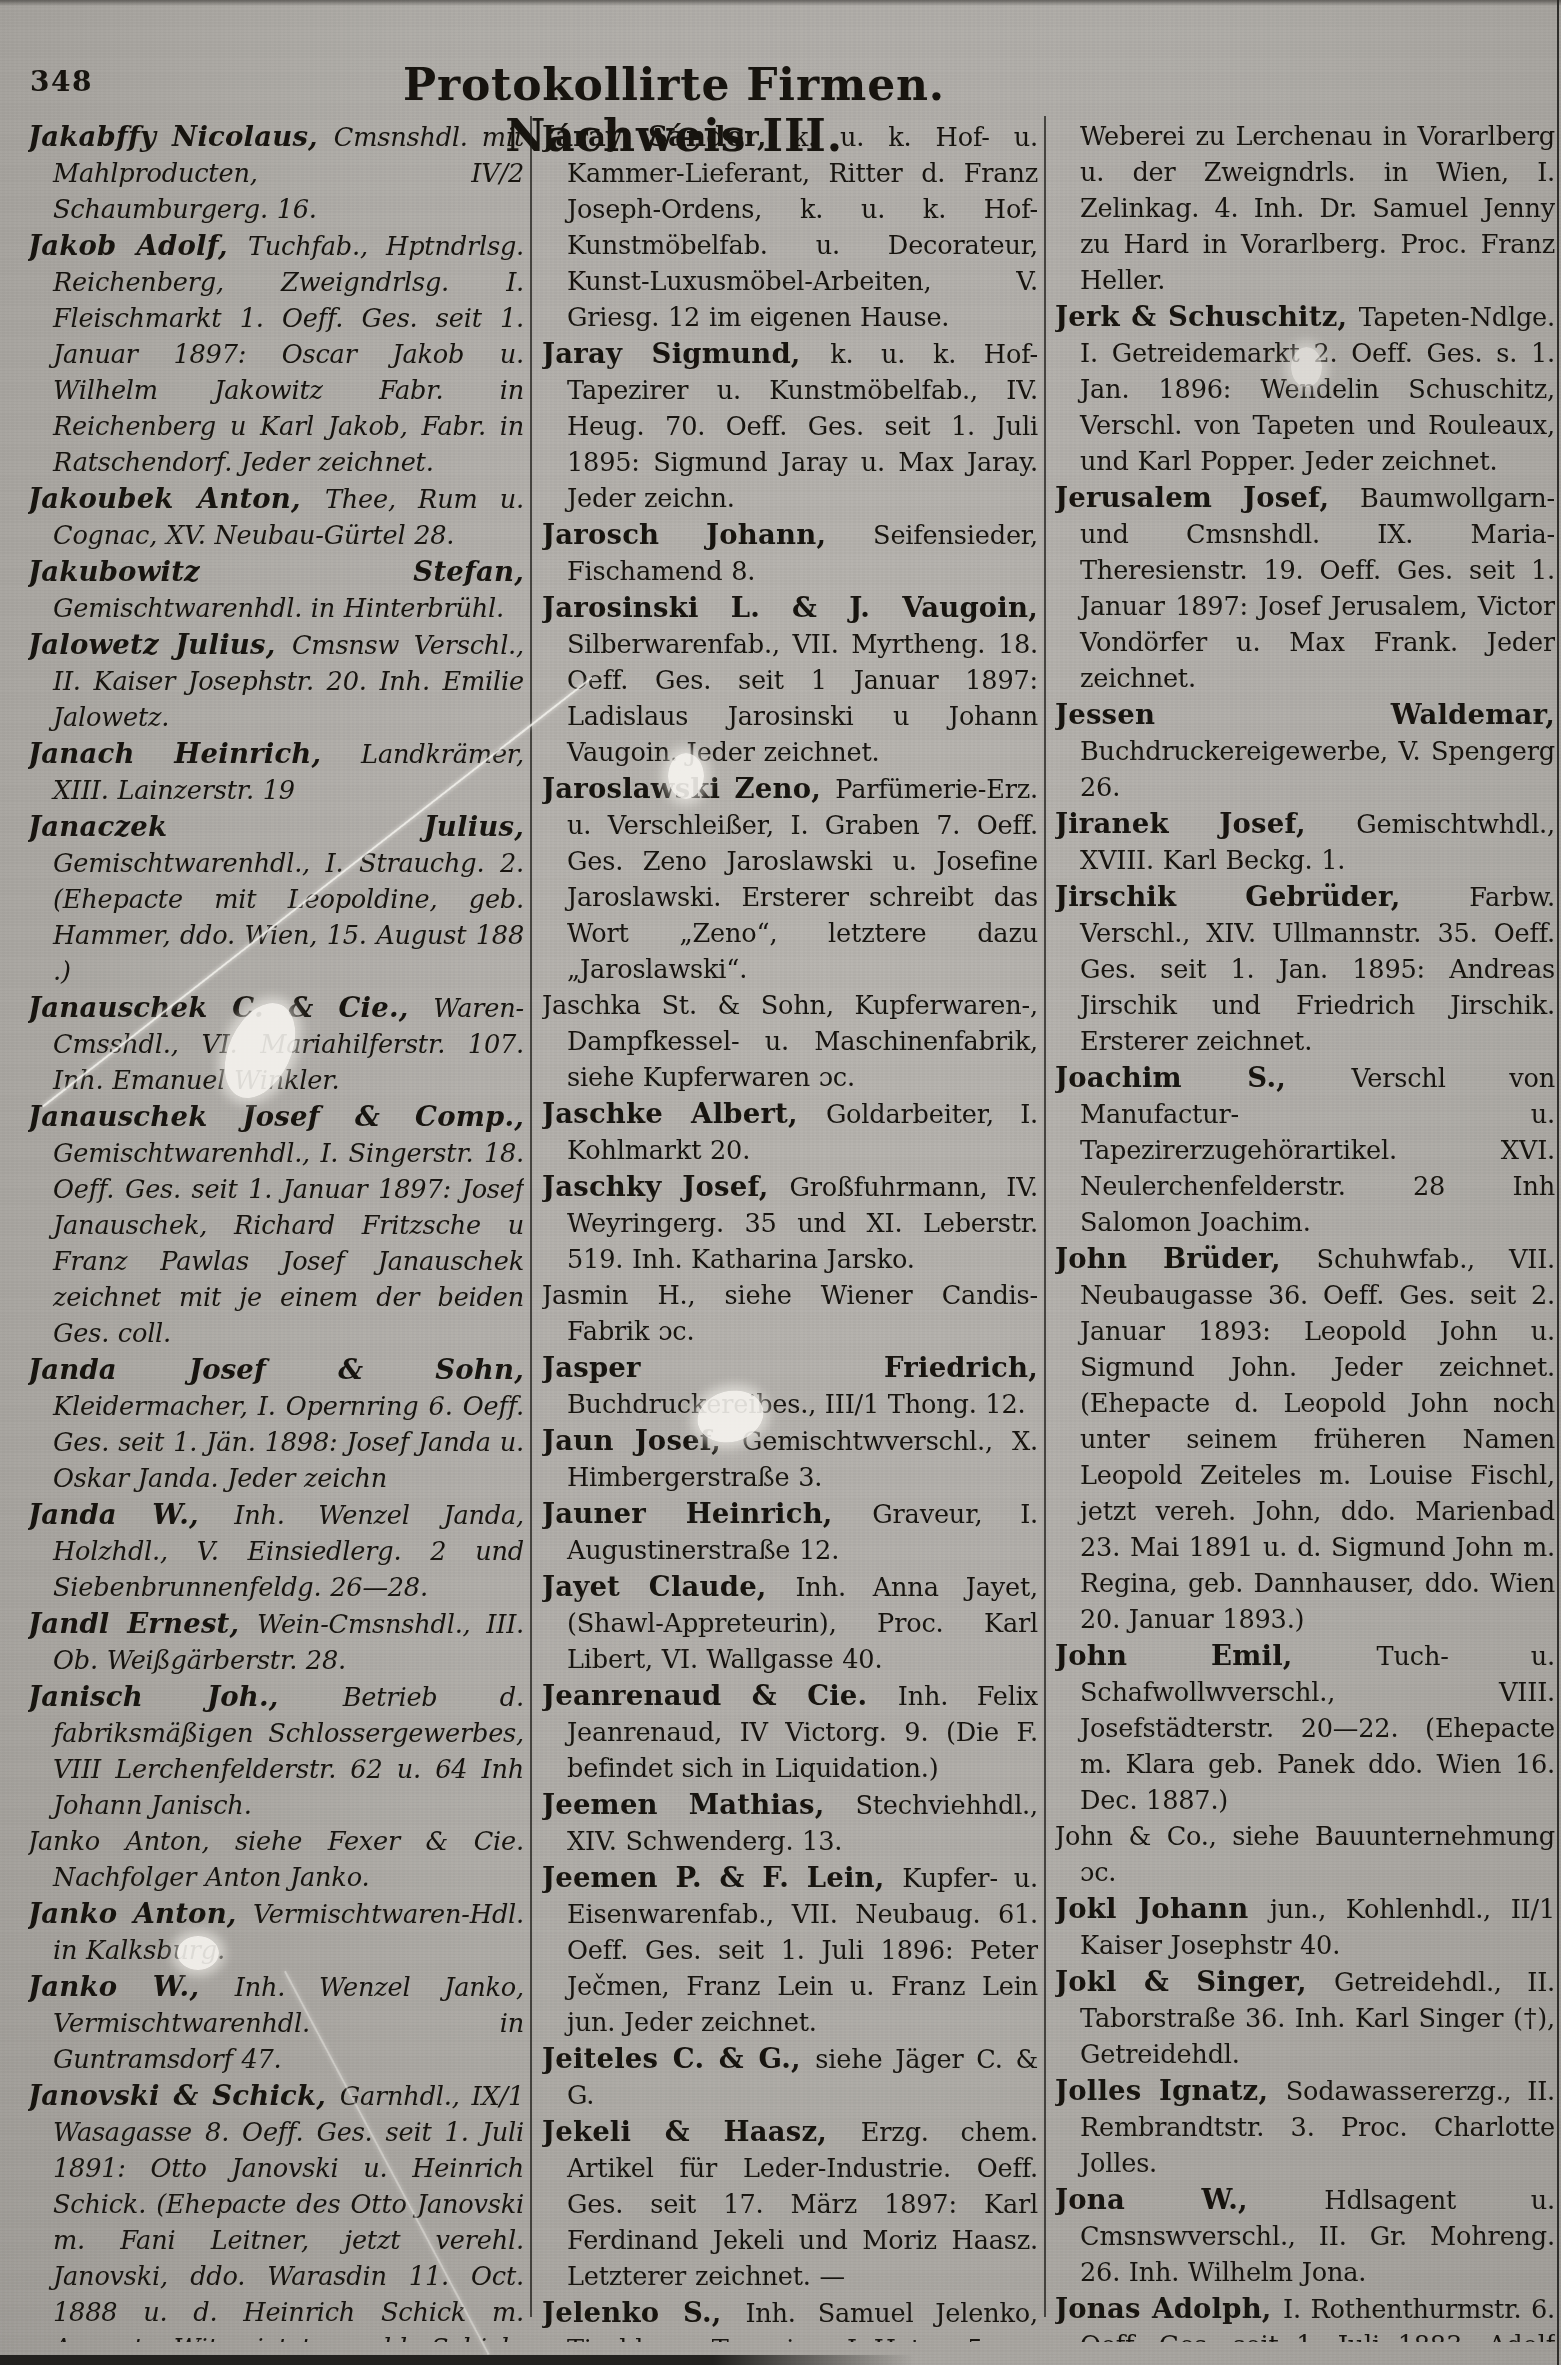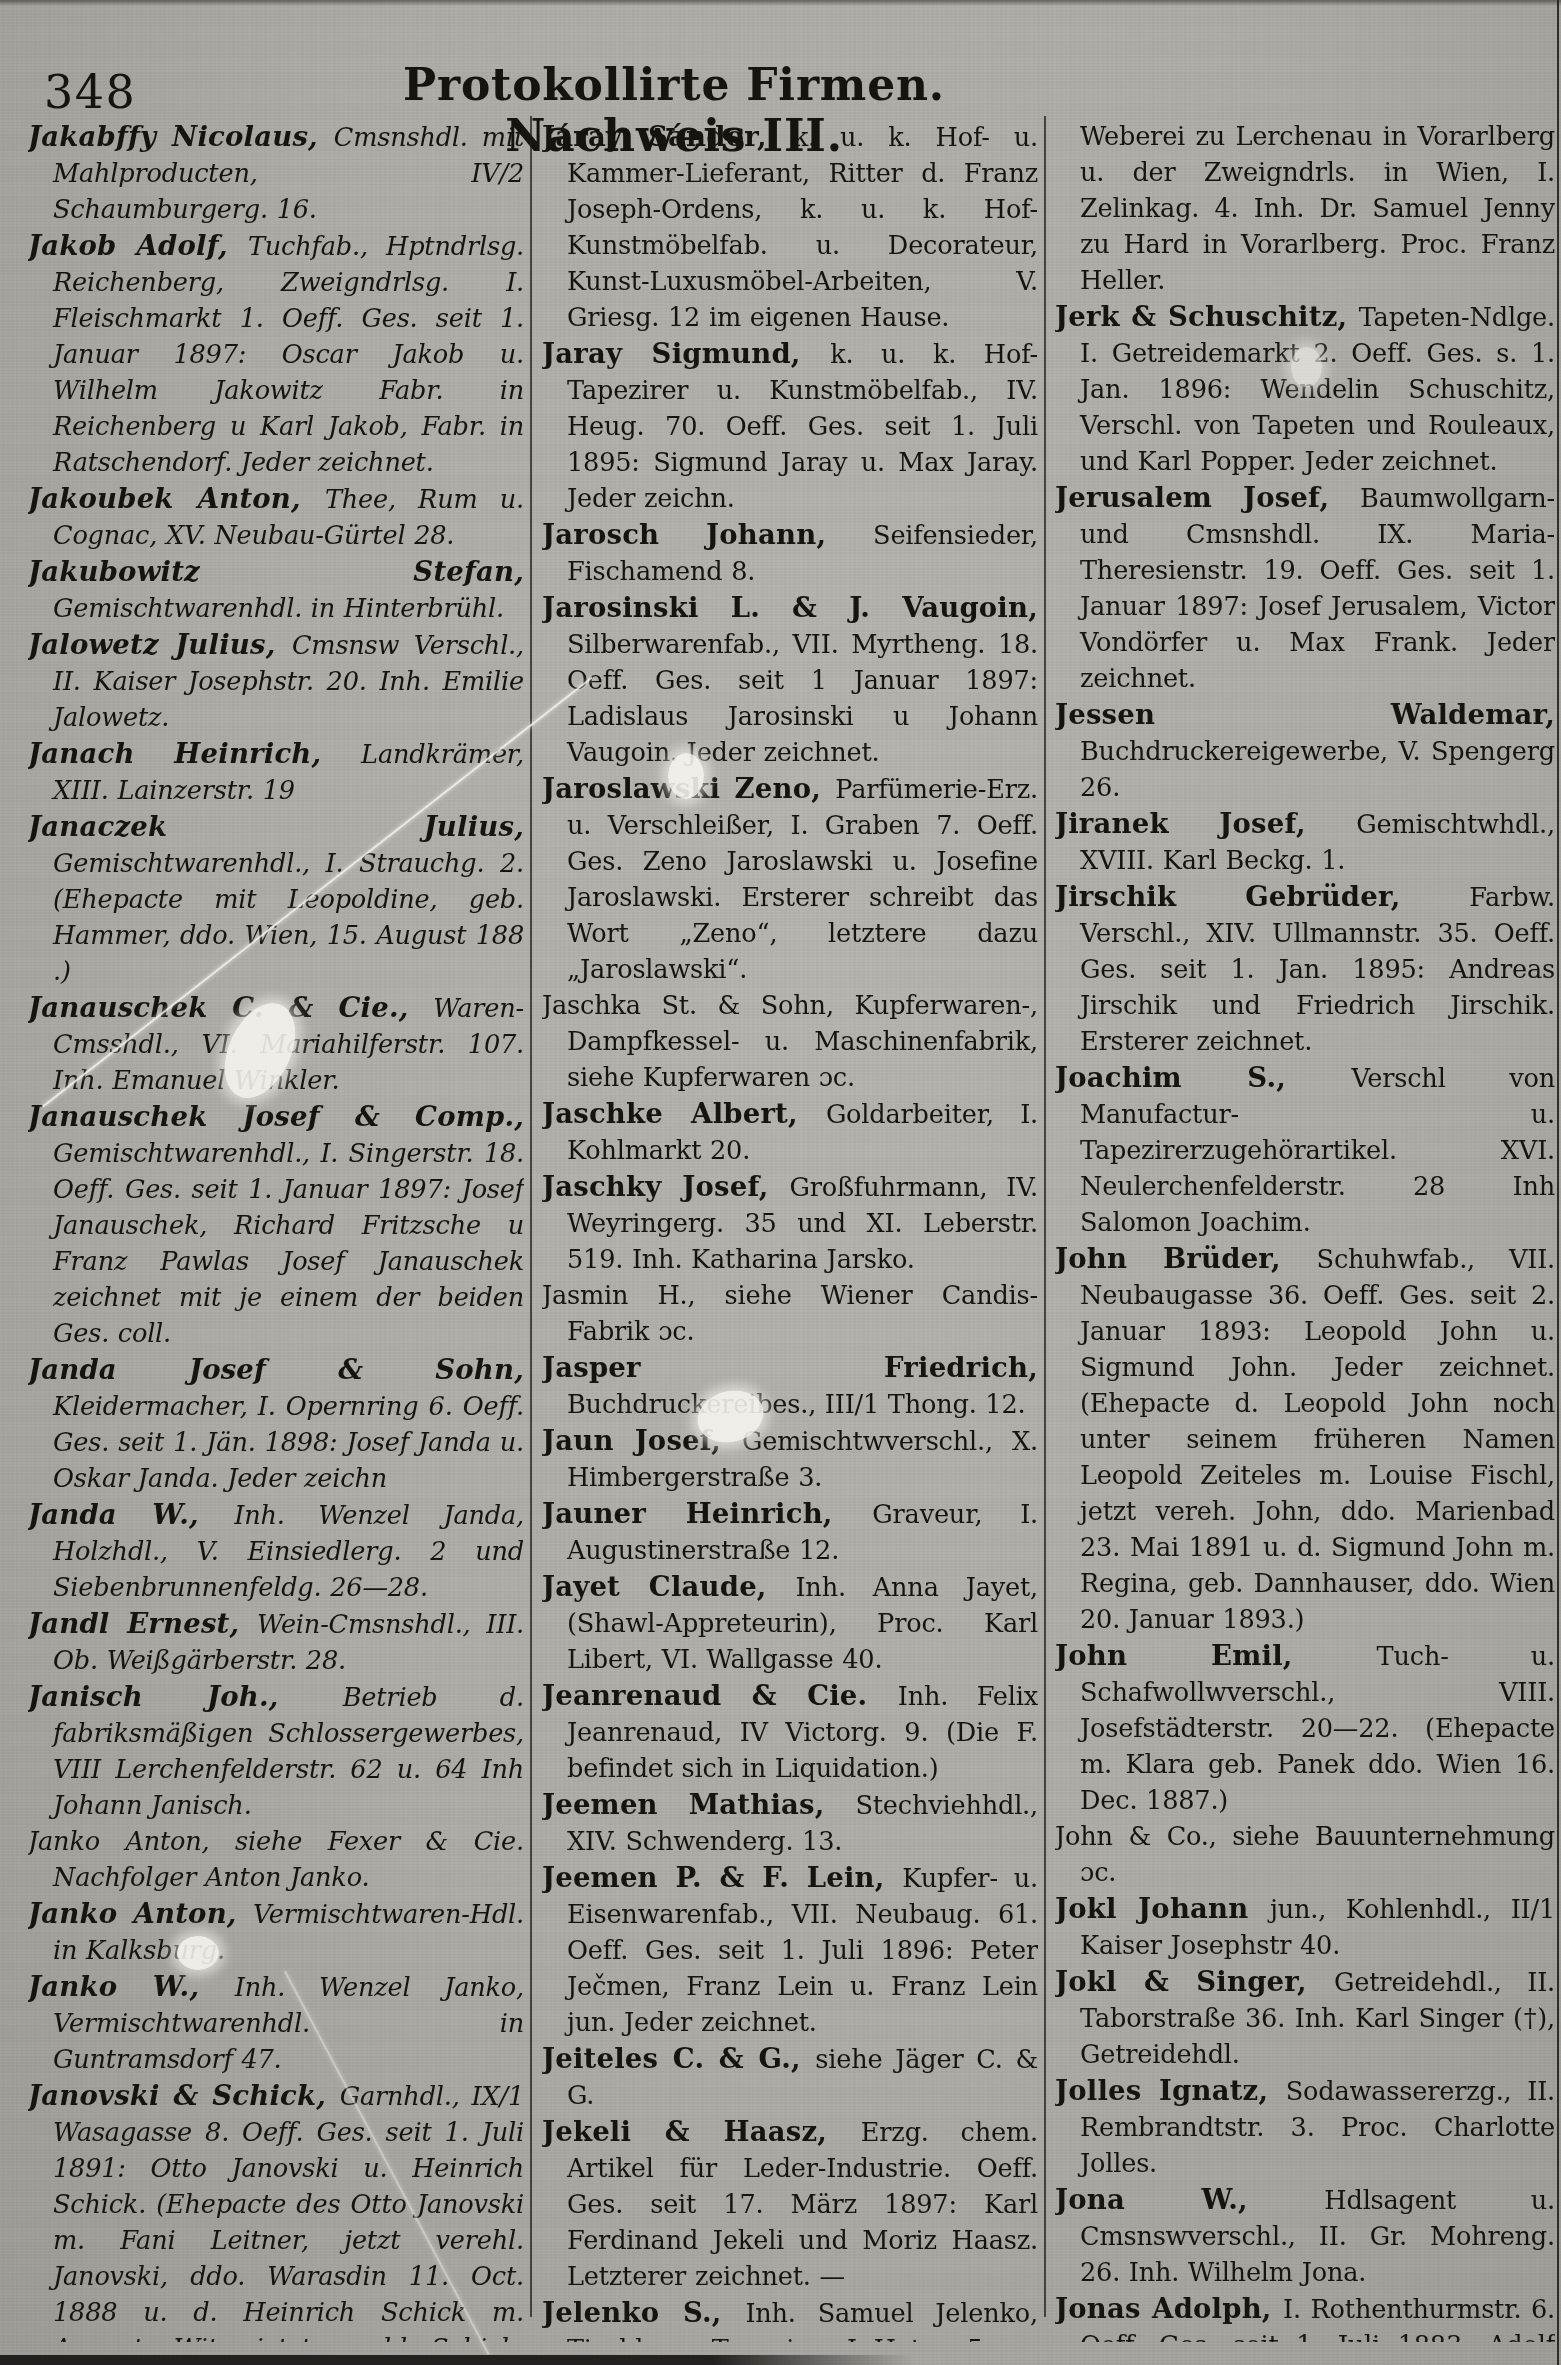--- a/index.html
+++ b/index.html
@@ -14,22 +14,22 @@
     background:radial-gradient(ellipse at 52% 38%, #b7b4af 0%, #aeaba6 55%, #9e9b96 100%);
   }
   .grain{
     position:absolute;inset:0;pointer-events:none;opacity:.5;
     background:
       repeating-linear-gradient(0deg, rgba(255,255,255,.03) 0 1.5px, rgba(0,0,0,.03) 1.5px 3.1px),
       repeating-linear-gradient(90deg, rgba(255,255,255,.02) 0 2.3px, rgba(0,0,0,.02) 2.3px 4.6px);
   }
   .header{position:absolute;top:51px;left:0;width:100%;height:62px;}
   .page-number{
-    position:absolute;left:44px;top:14px;
-    font-size:46px;font-weight:normal;letter-spacing:1.5px;
+    position:absolute;left:30px;top:14px;
+    font-size:28px;font-weight:bold;letter-spacing:1.5px;
   }
   .page-title{
     position:absolute;left:372px;width:604px;top:7.7px;text-align:center;
     font-size:44px;font-weight:bold;letter-spacing:0.8px;
   }
   .column{
     position:absolute;top:118px;height:2224px;overflow:hidden;
     font-size:25.6px;line-height:36px;letter-spacing:-0.2px;
     text-align:justify;
   }

